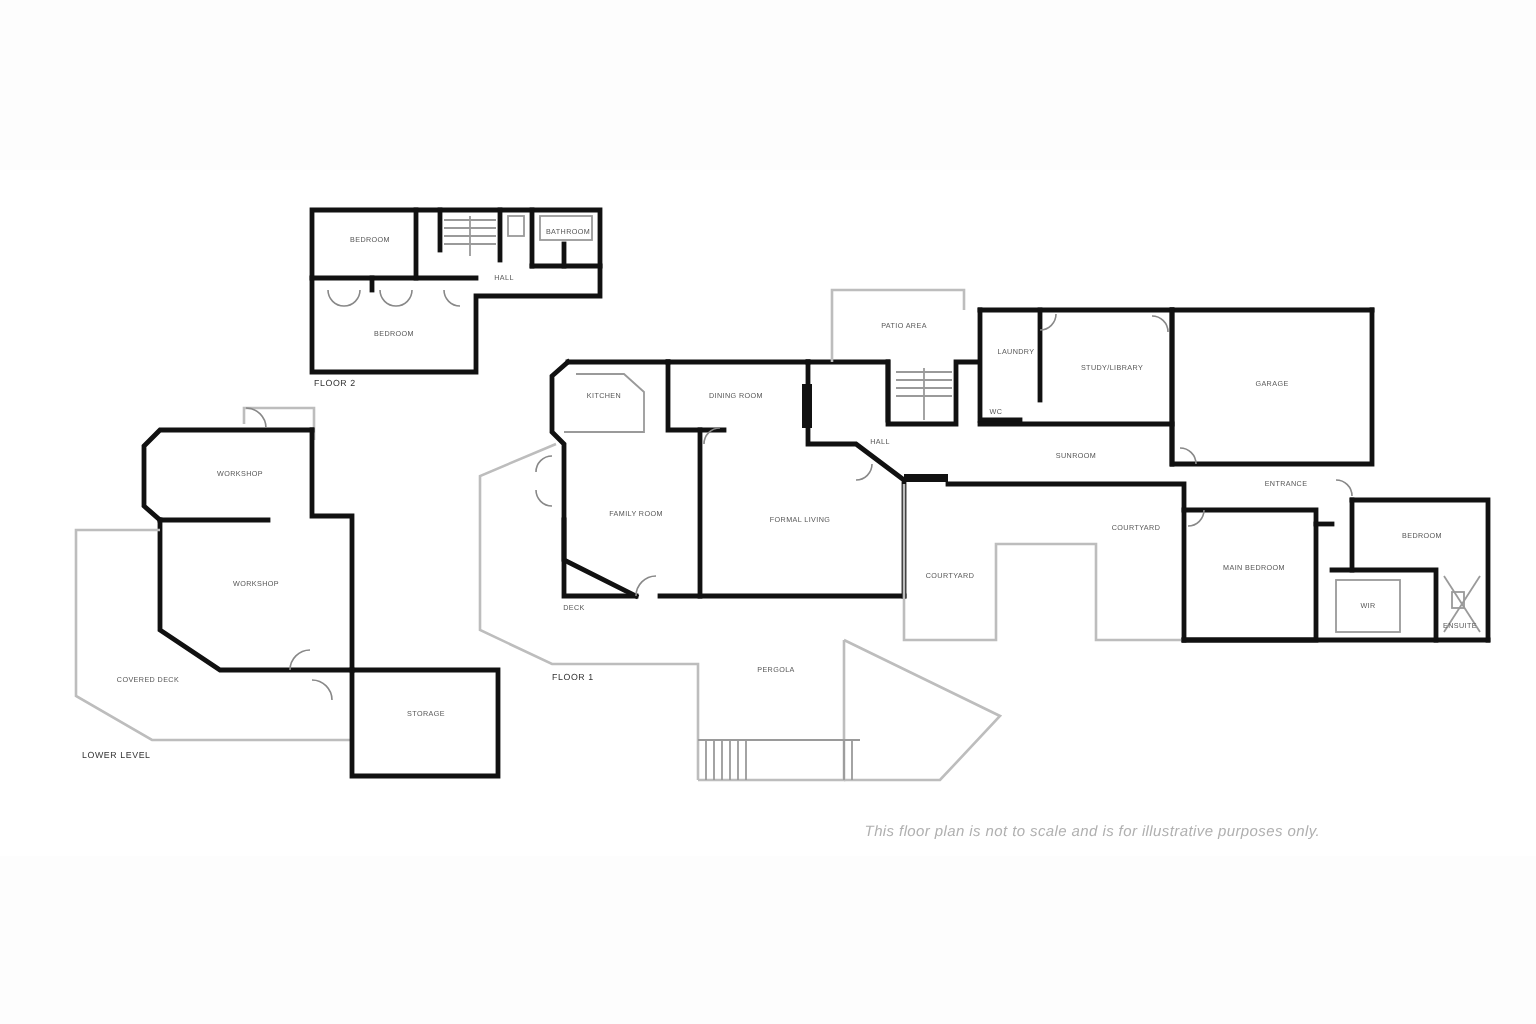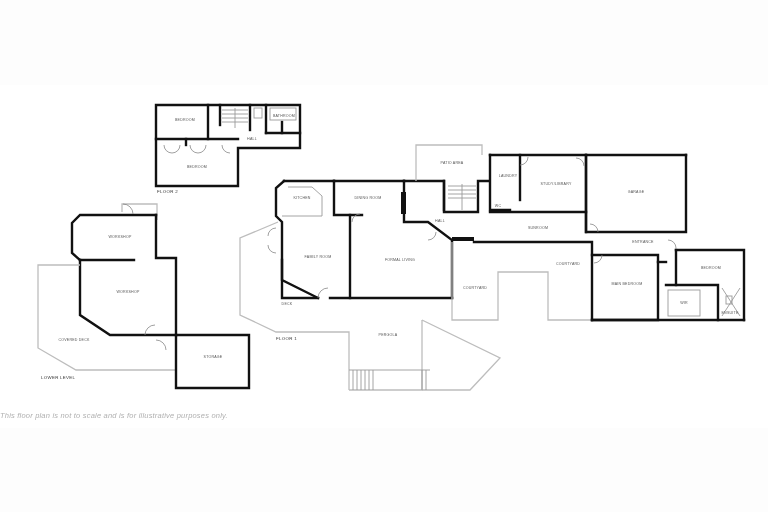--- a/index.html
+++ b/index.html
@@ -21,21 +21,21 @@
     .solid { fill: #111; }
     .room-label {
       position: absolute; font-size: 3.6px; letter-spacing: 0.2px; color: #555;
       text-transform: uppercase; white-space: nowrap; transform: translate(-50%, -50%);
     }
     .level-label {
       position: absolute; font-size: 4.4px; letter-spacing: 0.3px; color: #333;
       text-transform: uppercase; white-space: nowrap;
     }
     .disclaimer {
-      position: absolute; left: 0; width: 660px; top: 411px; text-align: left;
+      position: absolute; left: 0; width: 660px; top: 411px; text-align: right;
       font-size: 7.5px; font-style: italic; color: #b0b0b0; letter-spacing: 0.2px;
     }
   </style>
 </head>
 <body>
 
 <div class="plate"></div>
 
 <svg class="plan" viewBox="0 0 768 512">
 

